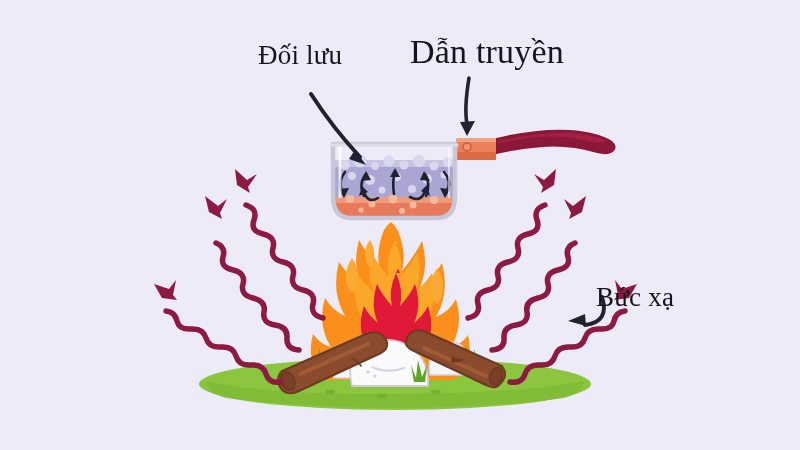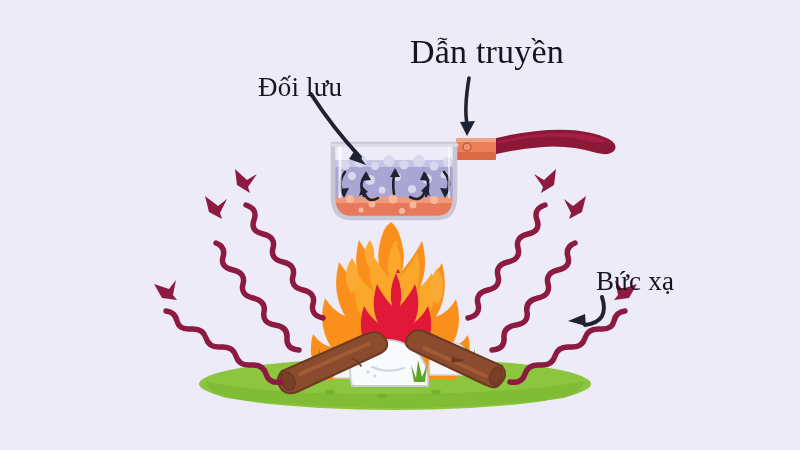--- a/index.html
+++ b/index.html
@@ -28,31 +28,31 @@
   }
   .label {
     position: absolute;
     font-family: "Liberation Serif", "DejaVu Serif", serif;
     color: #15151f;
     white-space: nowrap;
     letter-spacing: 0.2px;
   }
   #label-convection {
     left: 258px;
-    top: 72px;
+    top: 40px;
     font-size: 27px;
   }
   #label-conduction {
     left: 410px;
     top: 33px;
     font-size: 34px;
   }
   #label-radiation {
     left: 596px;
-    top: 266px;
+    top: 282px;
     font-size: 27px;
   }
 </style>
 </head>
 <body>
 
 <div id="scene">
 
   <svg id="art" viewBox="0 0 800 450" xmlns="http://www.w3.org/2000/svg">
 

